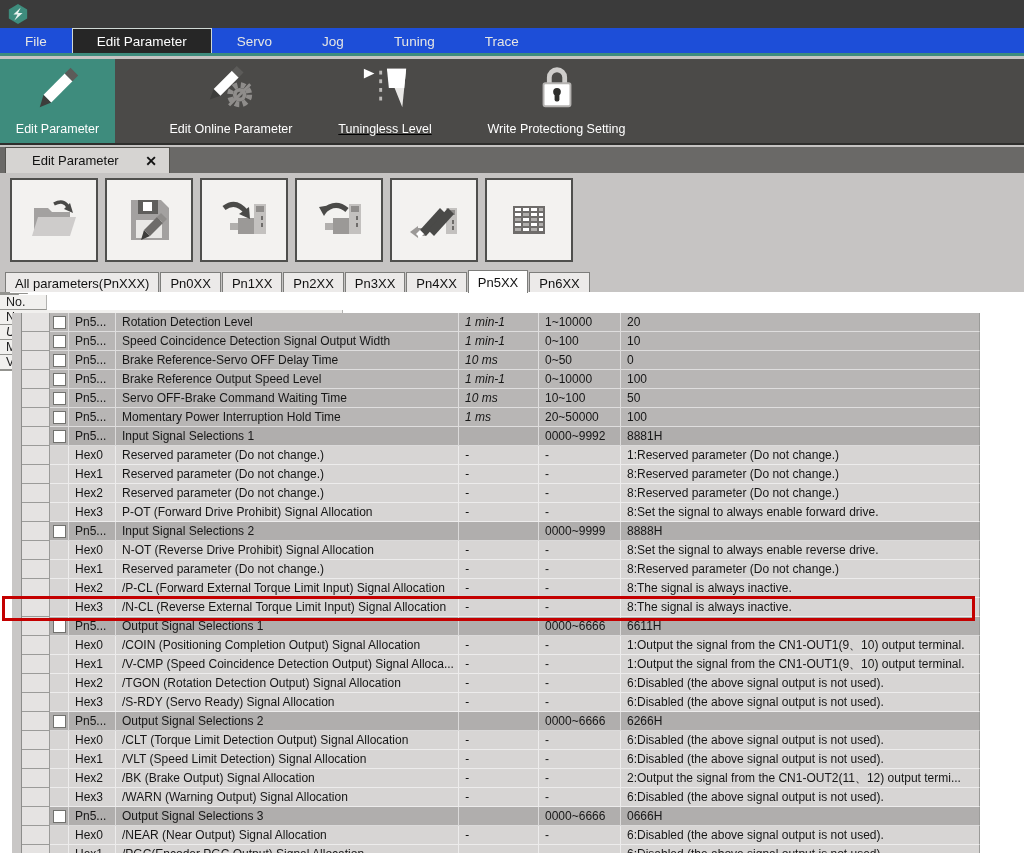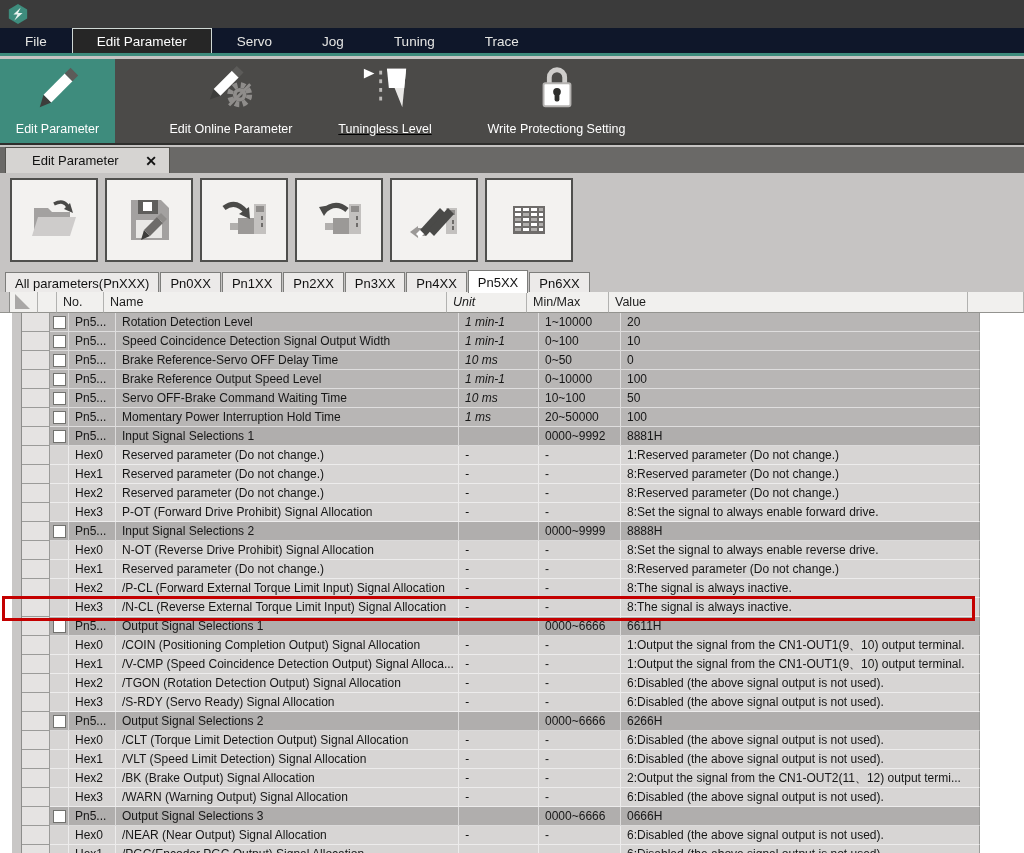--- a/index.html
+++ b/index.html
@@ -7,21 +7,21 @@
   body {
     font-family:"Liberation Sans", sans-serif;
     background:#c6c4c3; overflow:hidden; position:relative;
     -webkit-font-smoothing:antialiased;
   }
   
   .titlebar { position:absolute; top:0; left:0; width:1024px; height:28px; background:#3b3b3b; }
   .titlebar .logo { position:absolute; left:7px; top:3px; width:22px; height:22px; }
   
   .menubar { position:absolute; top:28px; left:0; width:1024px; height:28px;
-    background:#0f172a; border-bottom:3px solid #3E8C7D; display:flex; align-items:stretch; }
+    background:#1d4ed8; border-bottom:3px solid #3E8C7D; display:flex; align-items:stretch; }
   .menu-tab { color:#e6e6e4; font-size:13.5px; display:flex; align-items:center;
     padding:0 24px; cursor:default; border:1px solid transparent; border-bottom:none; }
   .menu-tab.active { border-color:#cfd8d5; background:#262626; color:#fff; }
   
   .ribbon { position:absolute; top:59px; left:0; width:1024px; height:86px;
     background:#4b4a48; border-bottom:2px solid #2e2e2c; display:flex; }
   .ribbon-item { display:flex; flex-direction:column; align-items:center;
     justify-content:space-between; padding:4px 0 7px 0; }
   .ribbon-item .ricon { width:54px; height:50px; }
   .ribbon-item .rlabel { color:#fff; font-size:12.5px; white-space:nowrap; }
@@ -41,21 +41,21 @@
     display:flex; align-items:center; justify-content:center; }
   .tbtn svg { width:58px; height:56px; }
   
   .param-tabs { position:absolute; top:97px; left:5px; height:23px; display:flex; align-items:flex-end; }
   .ptab { background:#eceae9; border:1px solid #7d7d7b; border-bottom:none; height:21px;
     padding:0 9px; font-size:13px; color:#111; display:flex; align-items:center; margin-right:1px; }
   .ptab.active { background:#ffffff; height:23px; position:relative; z-index:2; }
   
   .table-wrap { position:absolute; top:119px; left:0; width:1024px; height:561px;
     background:#ffffff; overflow:hidden; }
-  .thead { display:flex; height:21px; }
+  .thead { display:flex; height:21px;flex-direction:column; }
   .thead .hc { background:#f1f0ee; border-right:1px solid #b2b2b0; border-bottom:1px solid #93938f;
     font-size:12.5px; color:#1c1c1c; display:flex; align-items:center; padding-left:6px; }
   .c-gutter  { width:10px; }
   .c-rowhead { width:28px; }
   .c-check   { width:19px; }
   .c-no      { width:47px; }
   .c-name    { width:343px; }
   .c-unit    { width:80px;font-style:italic; }
   .c-minmax  { width:82px; }
   .c-value   { width:359px; }

